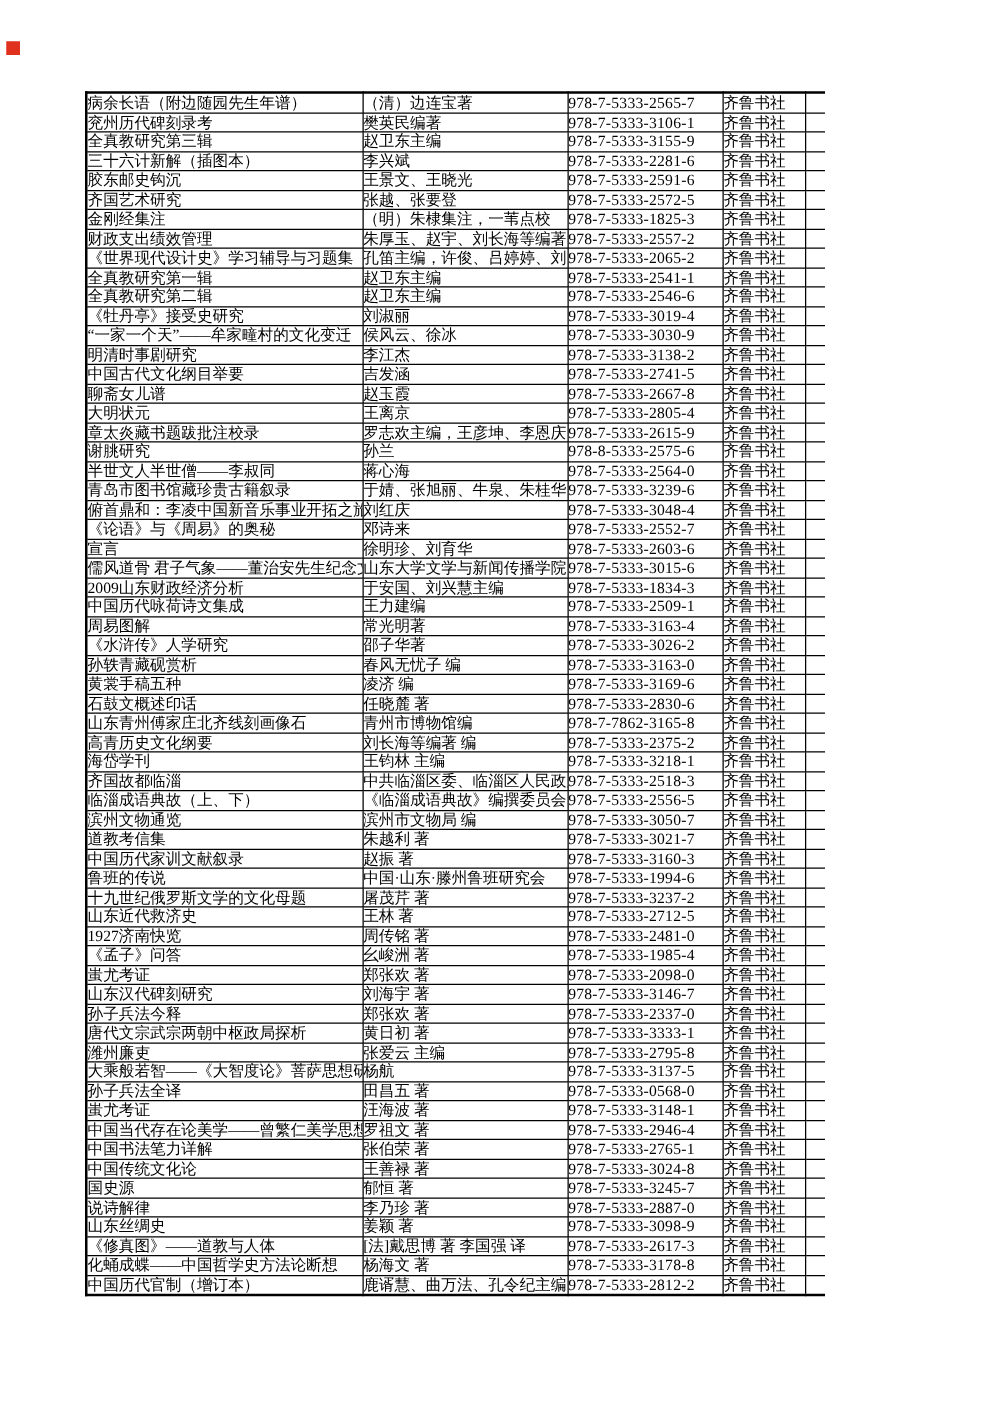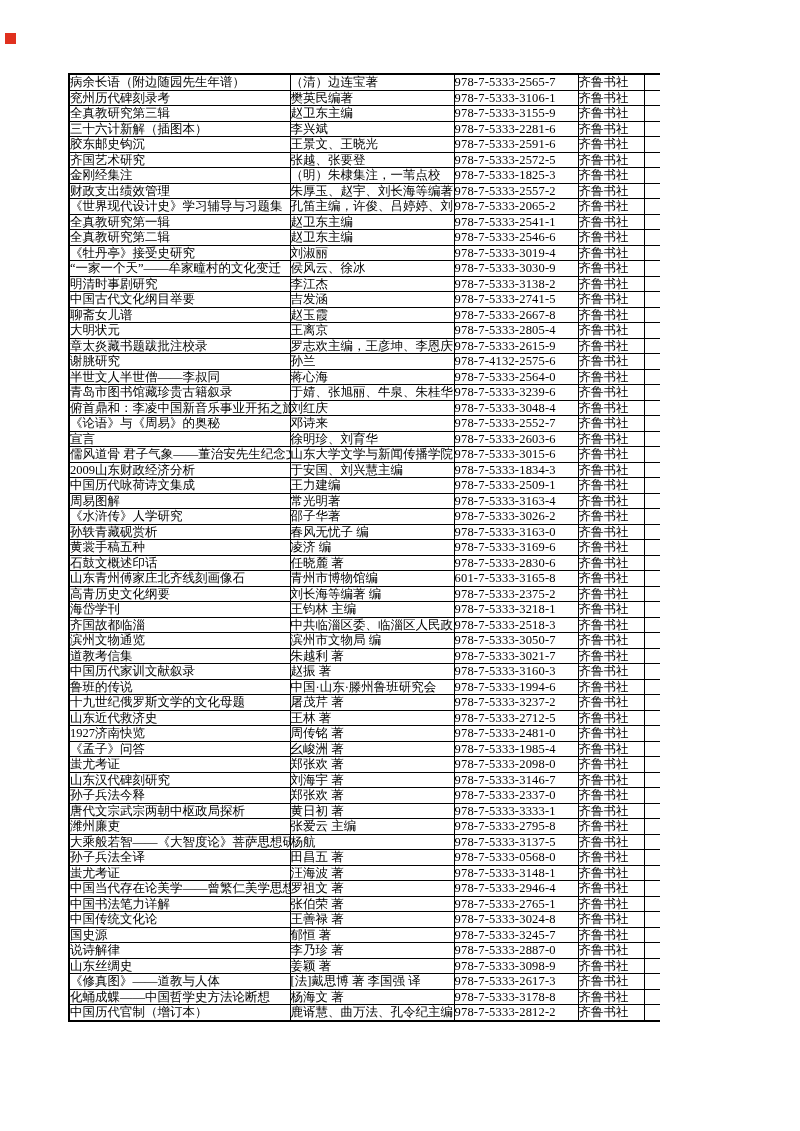--- a/index.html
+++ b/index.html
@@ -185,21 +185,21 @@
         <tr>
           <td class="col-title">章太炎藏书题跋批注校录</td>
           <td class="col-author">罗志欢主编，王彦坤、李恩庆</td>
           <td class="col-isbn">978-7-5333-2615-9</td>
           <td class="col-publisher">齐鲁书社</td>
           <td class="col-quantity">1</td>
         </tr>
         <tr>
           <td class="col-title">谢朓研究</td>
           <td class="col-author">孙兰</td>
-          <td class="col-isbn">978-7-4132-2575-6</td>
+          <td class="col-isbn">978-8-5333-2575-6</td>
           <td class="col-publisher">齐鲁书社</td>
           <td class="col-quantity">1</td>
         </tr>
         <tr>
           <td class="col-title">半世文人半世僧——李叔同</td>
           <td class="col-author">蒋心海</td>
           <td class="col-isbn">978-7-5333-2564-0</td>
           <td class="col-publisher">齐鲁书社</td>
           <td class="col-quantity">1</td>
         </tr>
@@ -283,21 +283,21 @@
         <tr>
           <td class="col-title">石鼓文概述印话</td>
           <td class="col-author">任晓麓 著</td>
           <td class="col-isbn">978-7-5333-2830-6</td>
           <td class="col-publisher">齐鲁书社</td>
           <td class="col-quantity">1</td>
         </tr>
         <tr>
           <td class="col-title">山东青州傅家庄北齐线刻画像石</td>
           <td class="col-author">青州市博物馆编</td>
-          <td class="col-isbn">601-7-5333-3165-8</td>
+          <td class="col-isbn">978-7-7862-3165-8</td>
           <td class="col-publisher">齐鲁书社</td>
           <td class="col-quantity">1</td>
         </tr>
         <tr>
           <td class="col-title">高青历史文化纲要</td>
           <td class="col-author">刘长海等编著 编</td>
           <td class="col-isbn">978-7-5333-2375-2</td>
           <td class="col-publisher">齐鲁书社</td>
           <td class="col-quantity">1</td>
         </tr>
@@ -305,20 +305,27 @@
           <td class="col-title">海岱学刊</td>
           <td class="col-author">王钧林 主编</td>
           <td class="col-isbn">978-7-5333-3218-1</td>
           <td class="col-publisher">齐鲁书社</td>
           <td class="col-quantity">1</td>
         </tr>
         <tr>
           <td class="col-title">齐国故都临淄</td>
           <td class="col-author">中共临淄区委、临淄区人民政府</td>
           <td class="col-isbn">978-7-5333-2518-3</td>
+          <td class="col-publisher">齐鲁书社</td>
+          <td class="col-quantity">2</td>
+        </tr>
+        <tr>
+          <td class="col-title">临淄成语典故（上、下）</td>
+          <td class="col-author">《临淄成语典故》编撰委员会</td>
+          <td class="col-isbn">978-7-5333-2556-5</td>
           <td class="col-publisher">齐鲁书社</td>
           <td class="col-quantity">2</td>
         </tr>
         <tr>
           <td class="col-title">滨州文物通览</td>
           <td class="col-author">滨州市文物局 编</td>
           <td class="col-isbn">978-7-5333-3050-7</td>
           <td class="col-publisher">齐鲁书社</td>
           <td class="col-quantity">1</td>
         </tr>

